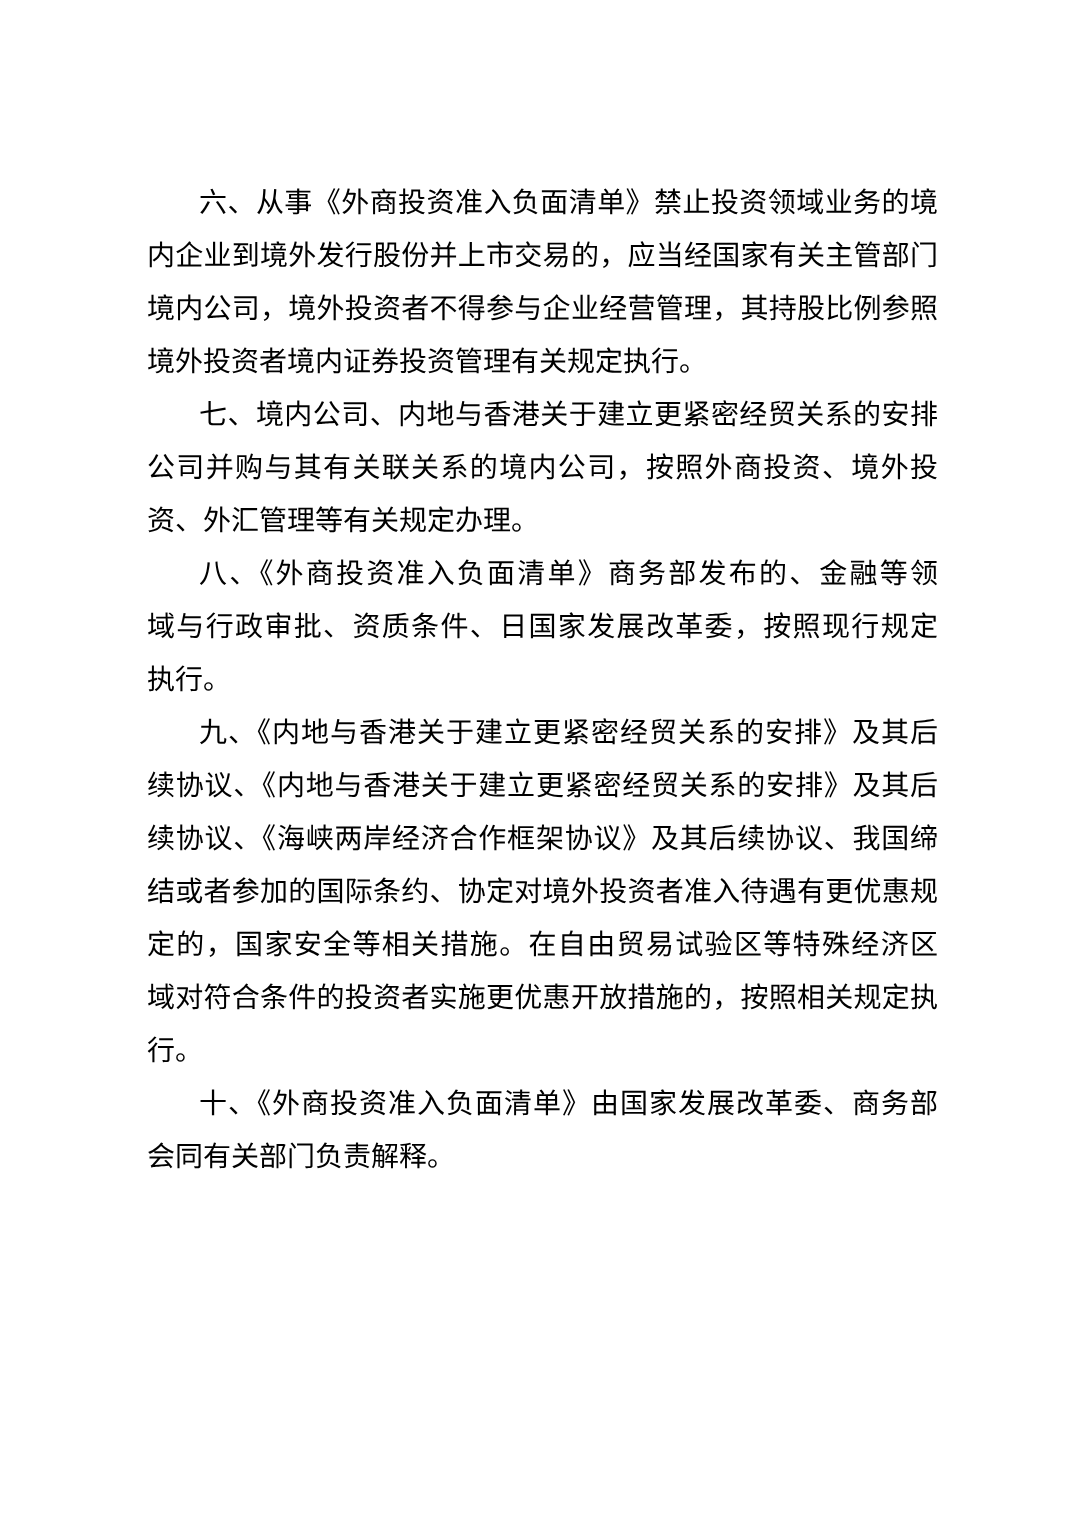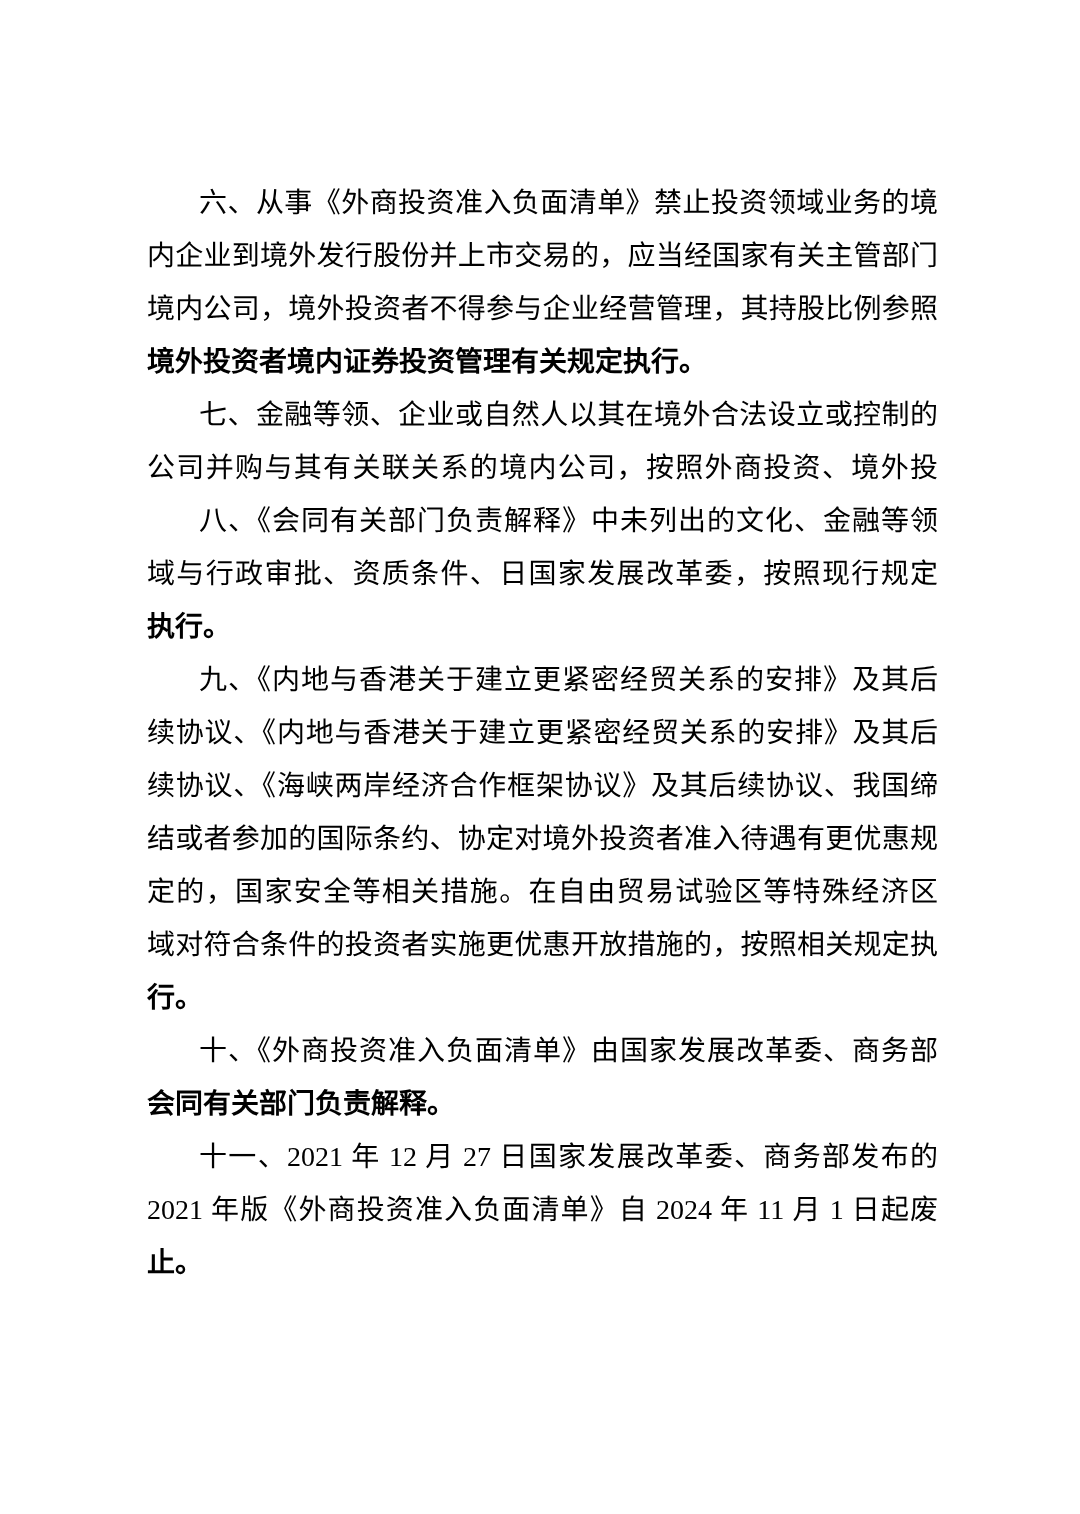--- a/index.html
+++ b/index.html
@@ -36,55 +36,50 @@
     letter-spacing: 0;
     white-space: normal;
     overflow: hidden;
   }
   .line.indent {
     text-indent: 52px;
   }
   .line.para-end {
     text-align: center;
     text-align-last: left;
-    font-weight: bold;
   }
 </style>
 </head>
 <body>
 
 <div class="page">
   <div class="text-block">
       <div class="paragraph">
         <div class="line indent">六、从事《外商投资准入负面清单》禁止投资领域业务的境</div>
         <div class="line">内企业到境外发行股份并上市交易的，应当经国家有关主管部门</div>
         <div class="line">境内公司，境外投资者不得参与企业经营管理，其持股比例参照</div>
         <div class="line para-end">境外投资者境内证券投资管理有关规定执行。</div>
       </div>
       <div class="paragraph">
-        <div class="line indent">七、金融等领、企业或自然人以其在境外合法设立或控制的</div>
+        <div class="line indent">七、境内公司、内地与香港关于建立更紧密经贸关系的安排</div>
         <div class="line">公司并购与其有关联关系的境内公司，按照外商投资、境外投</div>
+        <div class="line para-end">资、外汇管理等有关规定办理。</div>
       </div>
       <div class="paragraph">
-        <div class="line indent">八、《会同有关部门负责解释》中未列出的文化、金融等领</div>
+        <div class="line indent">八、《外商投资准入负面清单》商务部发布的、金融等领</div>
         <div class="line">域与行政审批、资质条件、日国家发展改革委，按照现行规定</div>
         <div class="line para-end">执行。</div>
       </div>
       <div class="paragraph">
         <div class="line indent">九、《内地与香港关于建立更紧密经贸关系的安排》及其后</div>
         <div class="line">续协议、《内地与香港关于建立更紧密经贸关系的安排》及其后</div>
         <div class="line">续协议、《海峡两岸经济合作框架协议》及其后续协议、我国缔</div>
         <div class="line">结或者参加的国际条约、协定对境外投资者准入待遇有更优惠规</div>
         <div class="line">定的，国家安全等相关措施。在自由贸易试验区等特殊经济区</div>
         <div class="line">域对符合条件的投资者实施更优惠开放措施的，按照相关规定执</div>
         <div class="line para-end">行。</div>
       </div>
       <div class="paragraph">
         <div class="line indent">十、《外商投资准入负面清单》由国家发展改革委、商务部</div>
         <div class="line para-end">会同有关部门负责解释。</div>
       </div>
-      <div class="paragraph">
-        <div class="line indent">十一、2021 年 12 月 27 日国家发展改革委、商务部发布的</div>
-        <div class="line">2021 年版《外商投资准入负面清单》自 2024 年 11 月 1 日起废</div>
-        <div class="line para-end">止。</div>
-      </div>
     </div>
 </div>
 
 </body></html>

